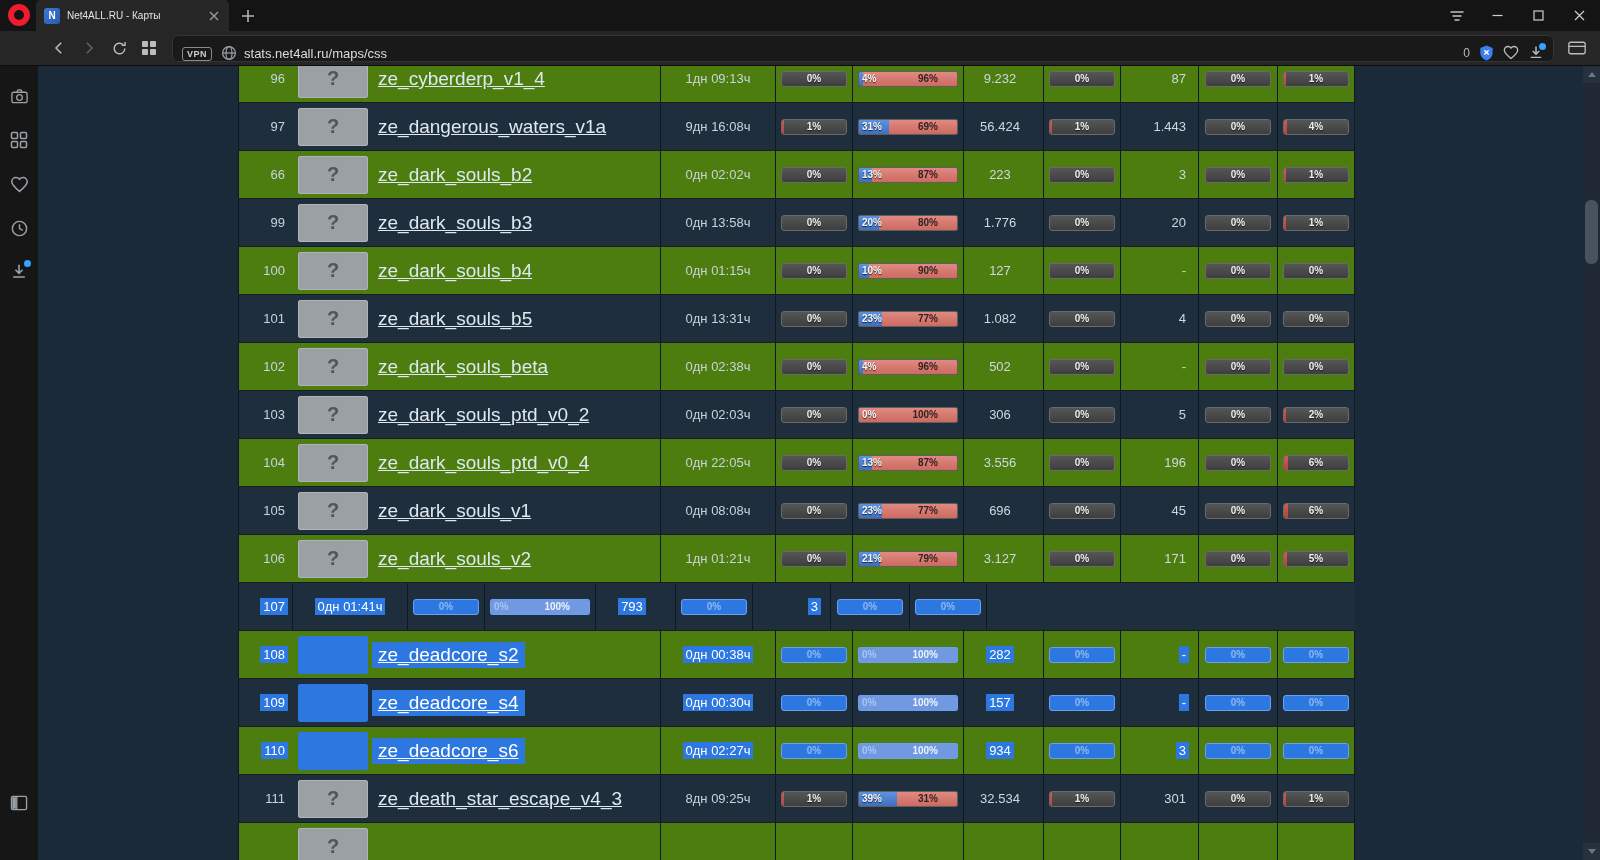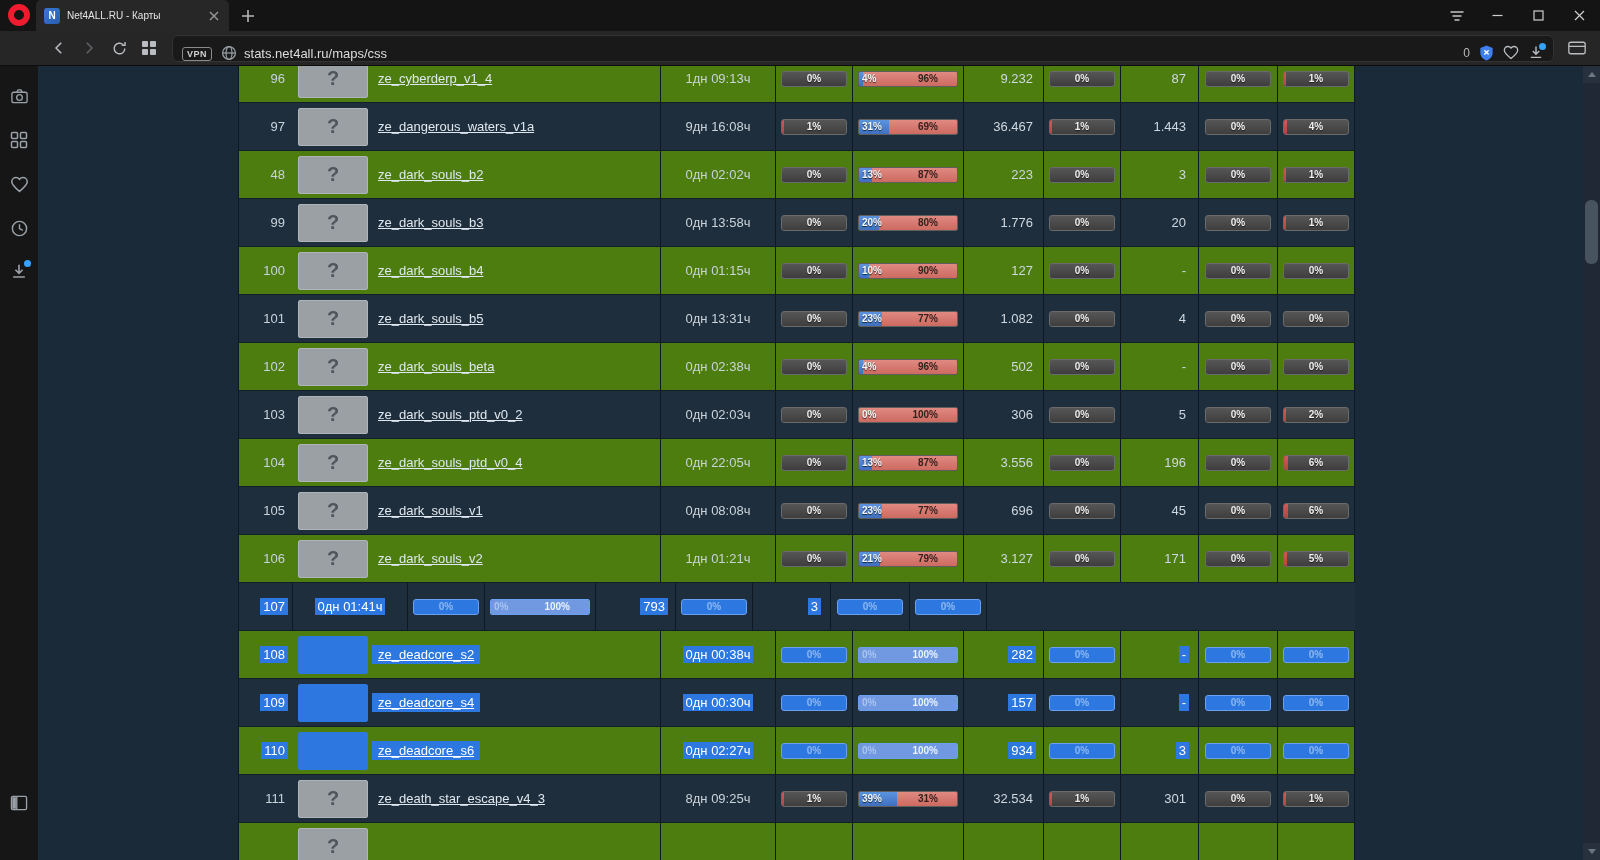--- a/index.html
+++ b/index.html
@@ -44,32 +44,32 @@
   .content { position:absolute; left:38px; top:66px; width:1545px; height:794px; background:#1b2a38; overflow:hidden; }
   .maptable { position:absolute; left:200px; top:-11px; width:1117px; }
   .row { display:flex; height:48px; border-bottom:1px solid #121e29; background:#4d7c0f; }
   .row:nth-child(even) { background:#1f2e3d; }
   .cell { height:100%; display:flex; align-items:center; }
   .c-rank { width:54px;  justify-content:flex-end; padding-right:4px; border-left:1px solid #0f1923; }
   .c-name { width:368px; padding-left:6px; }
   .c-time { width:115px; justify-content:center; border-left:1px solid #0f1923; }
   .c-b1   { width:77px;  justify-content:center; border-left:1px solid #0f1923; }
   .c-bar  { width:111px; justify-content:center; border-left:1px solid #0f1923; }
-  .c-n1   { width:80px;  justify-content:flex-end; padding-right:7px; border-left:1px solid #0f1923; }
+  .c-n1   { width:80px;  justify-content:center; padding-right:7px; border-left:1px solid #0f1923; }
   .c-b2   { width:77px;  justify-content:center; border-left:1px solid #0f1923; }
   .c-n2   { width:78px;  justify-content:flex-end; padding-right:9px; border-left:1px solid #0f1923; }
   .c-b3   { width:79px;  justify-content:center; border-left:1px solid #0f1923; }
   .c-b4   { width:78px;  justify-content:center; border-left:1px solid #0f1923; border-right:1px solid #0f1923; }
 
   .hl { padding:1px 3px; font-size:13px; color:#c9d3db; white-space:nowrap; }
   .num-txt { color:#cfd8e0; }
   .thumb { width:70px; height:38px; background:#9aa0a4; border:1px solid #aeb4b8; border-radius:2px;
            display:flex; align-items:center; justify-content:center; flex:none; }
   .qmark { color:#4e565e; font-size:20px; font-weight:bold; }
-  .maplink { margin-left:4px; font-size:13px; color:#dfe8f0; text-decoration:underline; padding:2px 6px; white-space:nowrap; }
+  .maplink { margin-left:4px; font-size:19px; color:#dfe8f0; text-decoration:underline; padding:2px 6px; white-space:nowrap; }
 
   .badge { position:relative; width:66px; height:16px; border:1px solid #6a6a6a; border-radius:3px;
            background:linear-gradient(#565656,#3e3e3e); overflow:hidden; flex:none; }
   .bfill { position:absolute; left:0; top:0; bottom:0; background:linear-gradient(#d05a54,#b34540); }
   .blbl { position:absolute; inset:0; display:flex; align-items:center; justify-content:center;
           font-size:10px; font-weight:bold; color:#f0f0f0; text-shadow:0 1px 1px rgba(0,0,0,.6); font-style:normal; }
 
   .winbar { position:relative; width:100px; height:16px; border:1px solid #5e5e5e; border-radius:2px;
             background:#2a2a2a; display:flex; overflow:hidden; flex:none; }
   .wblue { height:100%; background:linear-gradient(#5c94e0,#3f6fc0); flex:none; }
@@ -333,21 +333,21 @@
         </div>
     <div class="cell c-bar">
           <span class="winbar">
             <i class="wblue" style="width: 31%;"></i>
             <i class="wred" style="width: 69%;"></i>
             <i class="wl">31%</i>
             <i class="wr">69%</i>
           </span>
         </div>
     <div class="cell c-n1">
-          <span class="hl num-txt">36.467</span>
+          <span class="hl num-txt">56.424</span>
         </div>
     <div class="cell c-b2">
           <span class="badge">
             <i class="bfill" style="width: 3%;"></i>
             <i class="blbl">1%</i>
           </span>
         </div>
     <div class="cell c-n2">
           <span class="hl num-txt">1.443</span>
         </div>
@@ -359,21 +359,21 @@
         </div>
     <div class="cell c-b4">
           <span class="badge">
             <i class="bfill" style="width: 4%;"></i>
             <i class="blbl">4%</i>
           </span>
         </div>
   </div>
       <div class="row">
     <div class="cell c-rank">
-          <span class="hl">48</span>
+          <span class="hl">66</span>
         </div>
     <div class="cell c-name">
       <div class="thumb">
             <span class="qmark">?</span>
           </div>
       <a class="maplink" href="#">ze_dark_souls_b2</a>
     </div>
     <div class="cell c-time">
           <span class="hl">0дн 02:02ч</span>
         </div>

